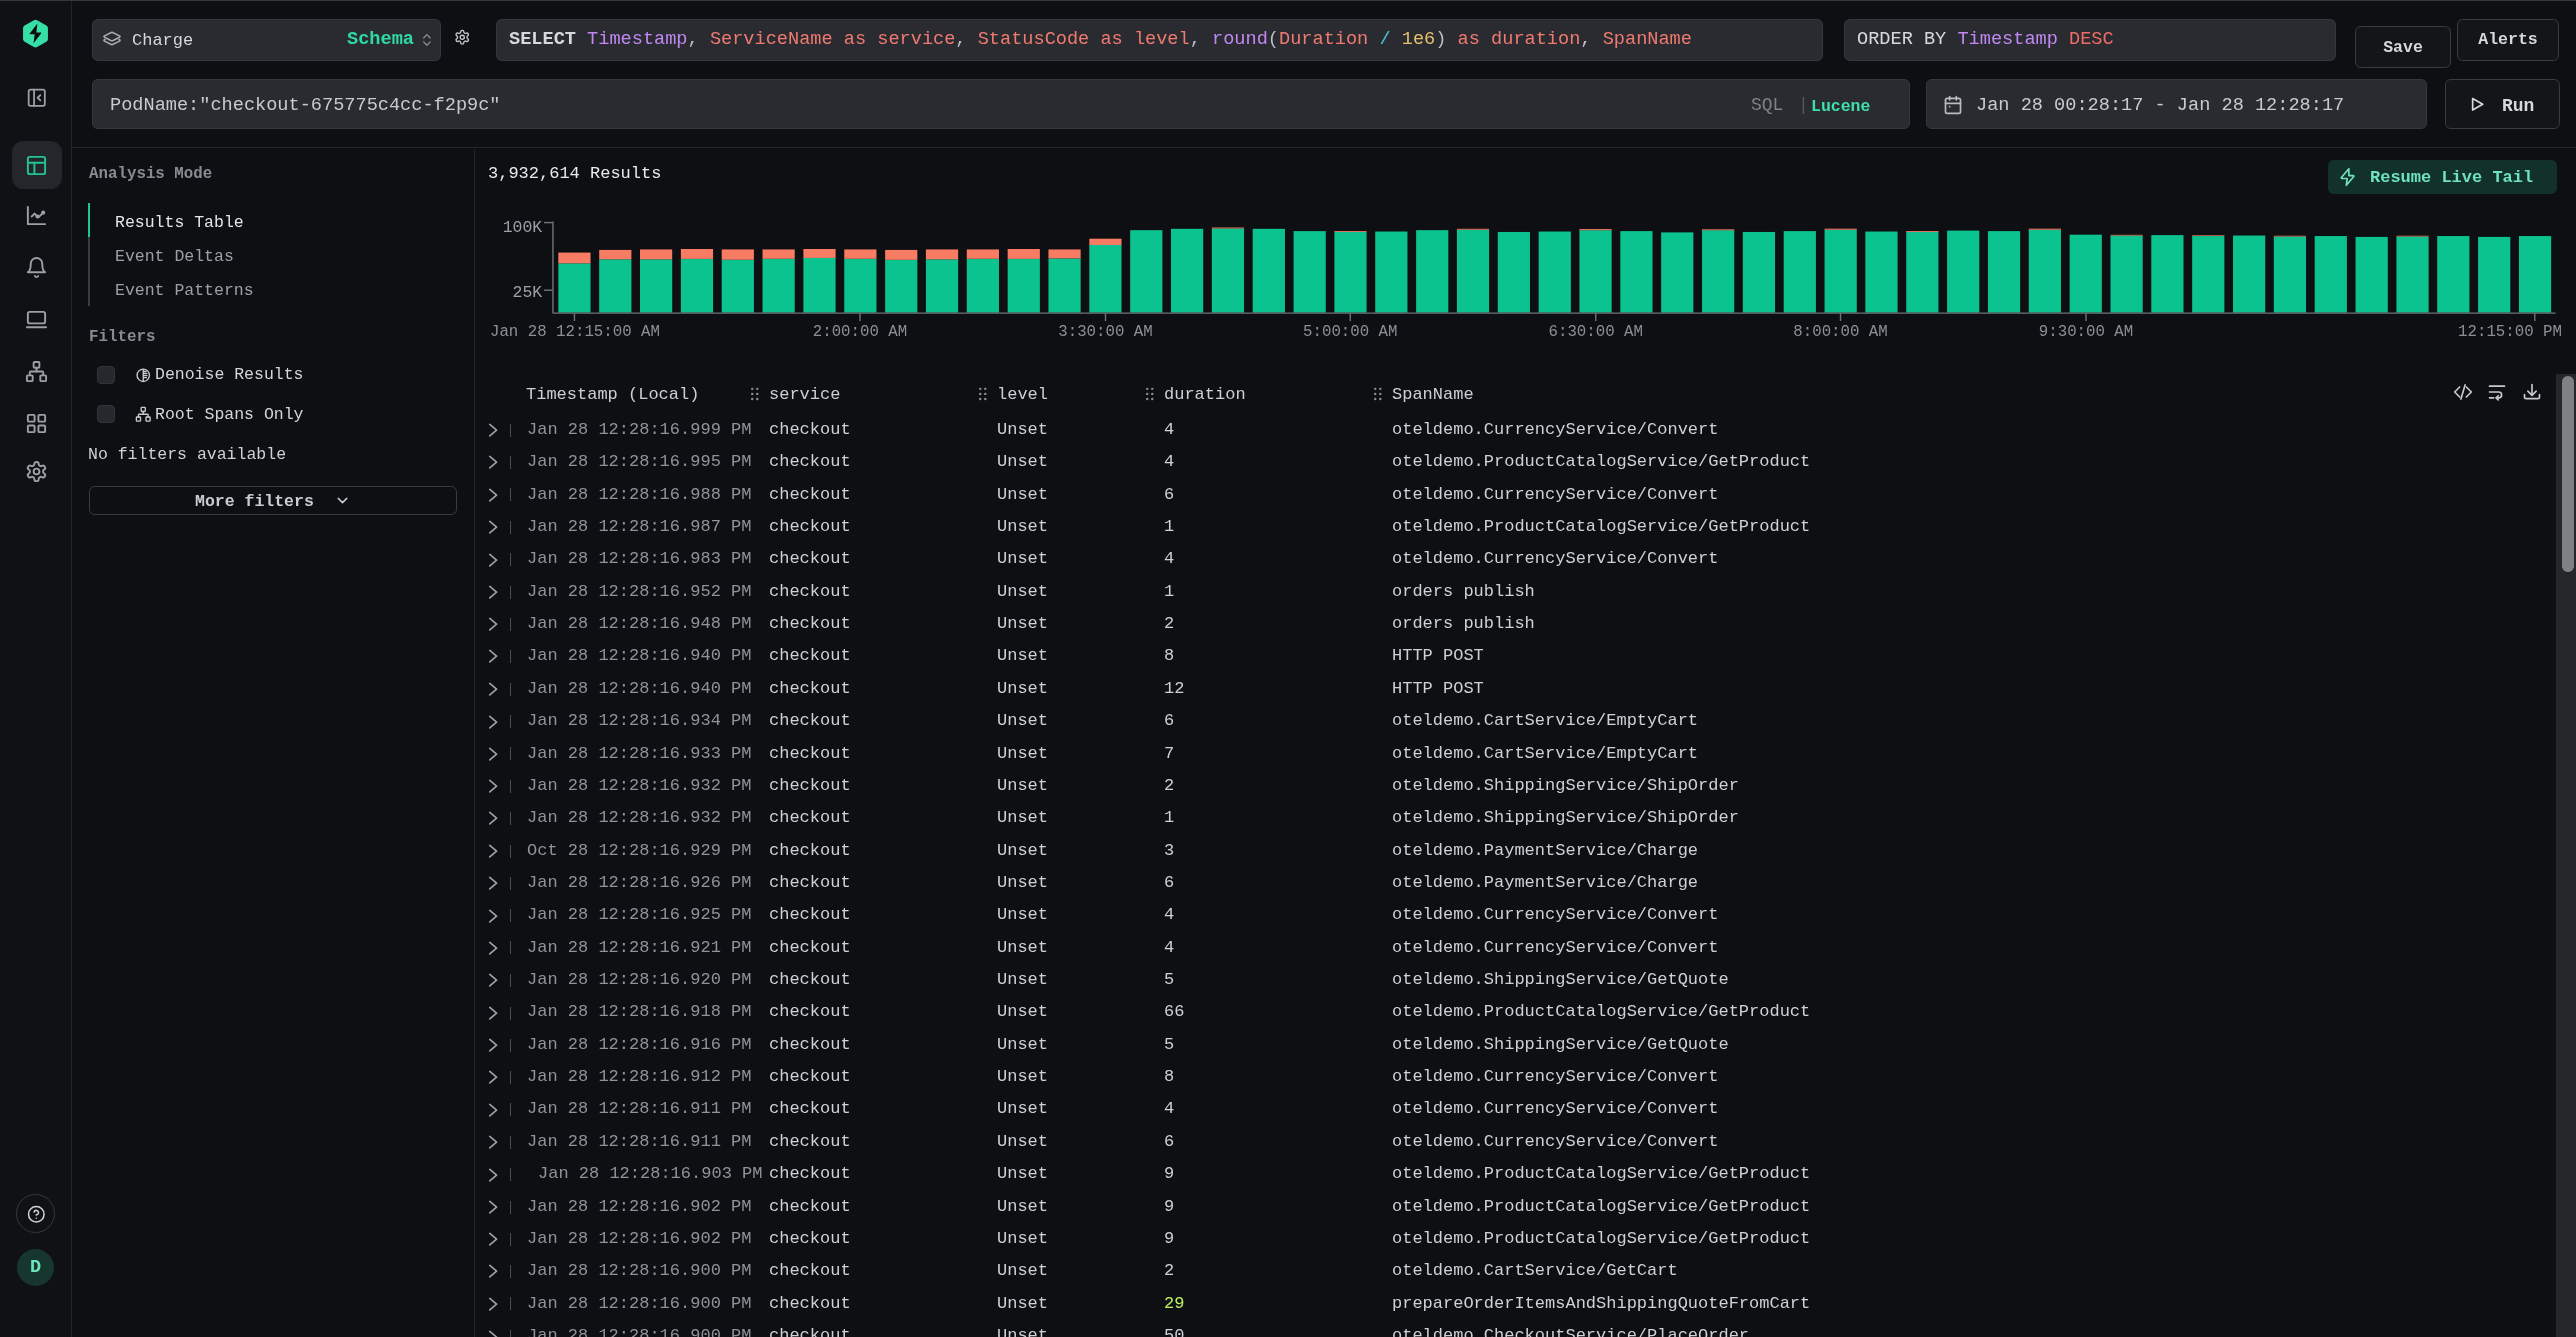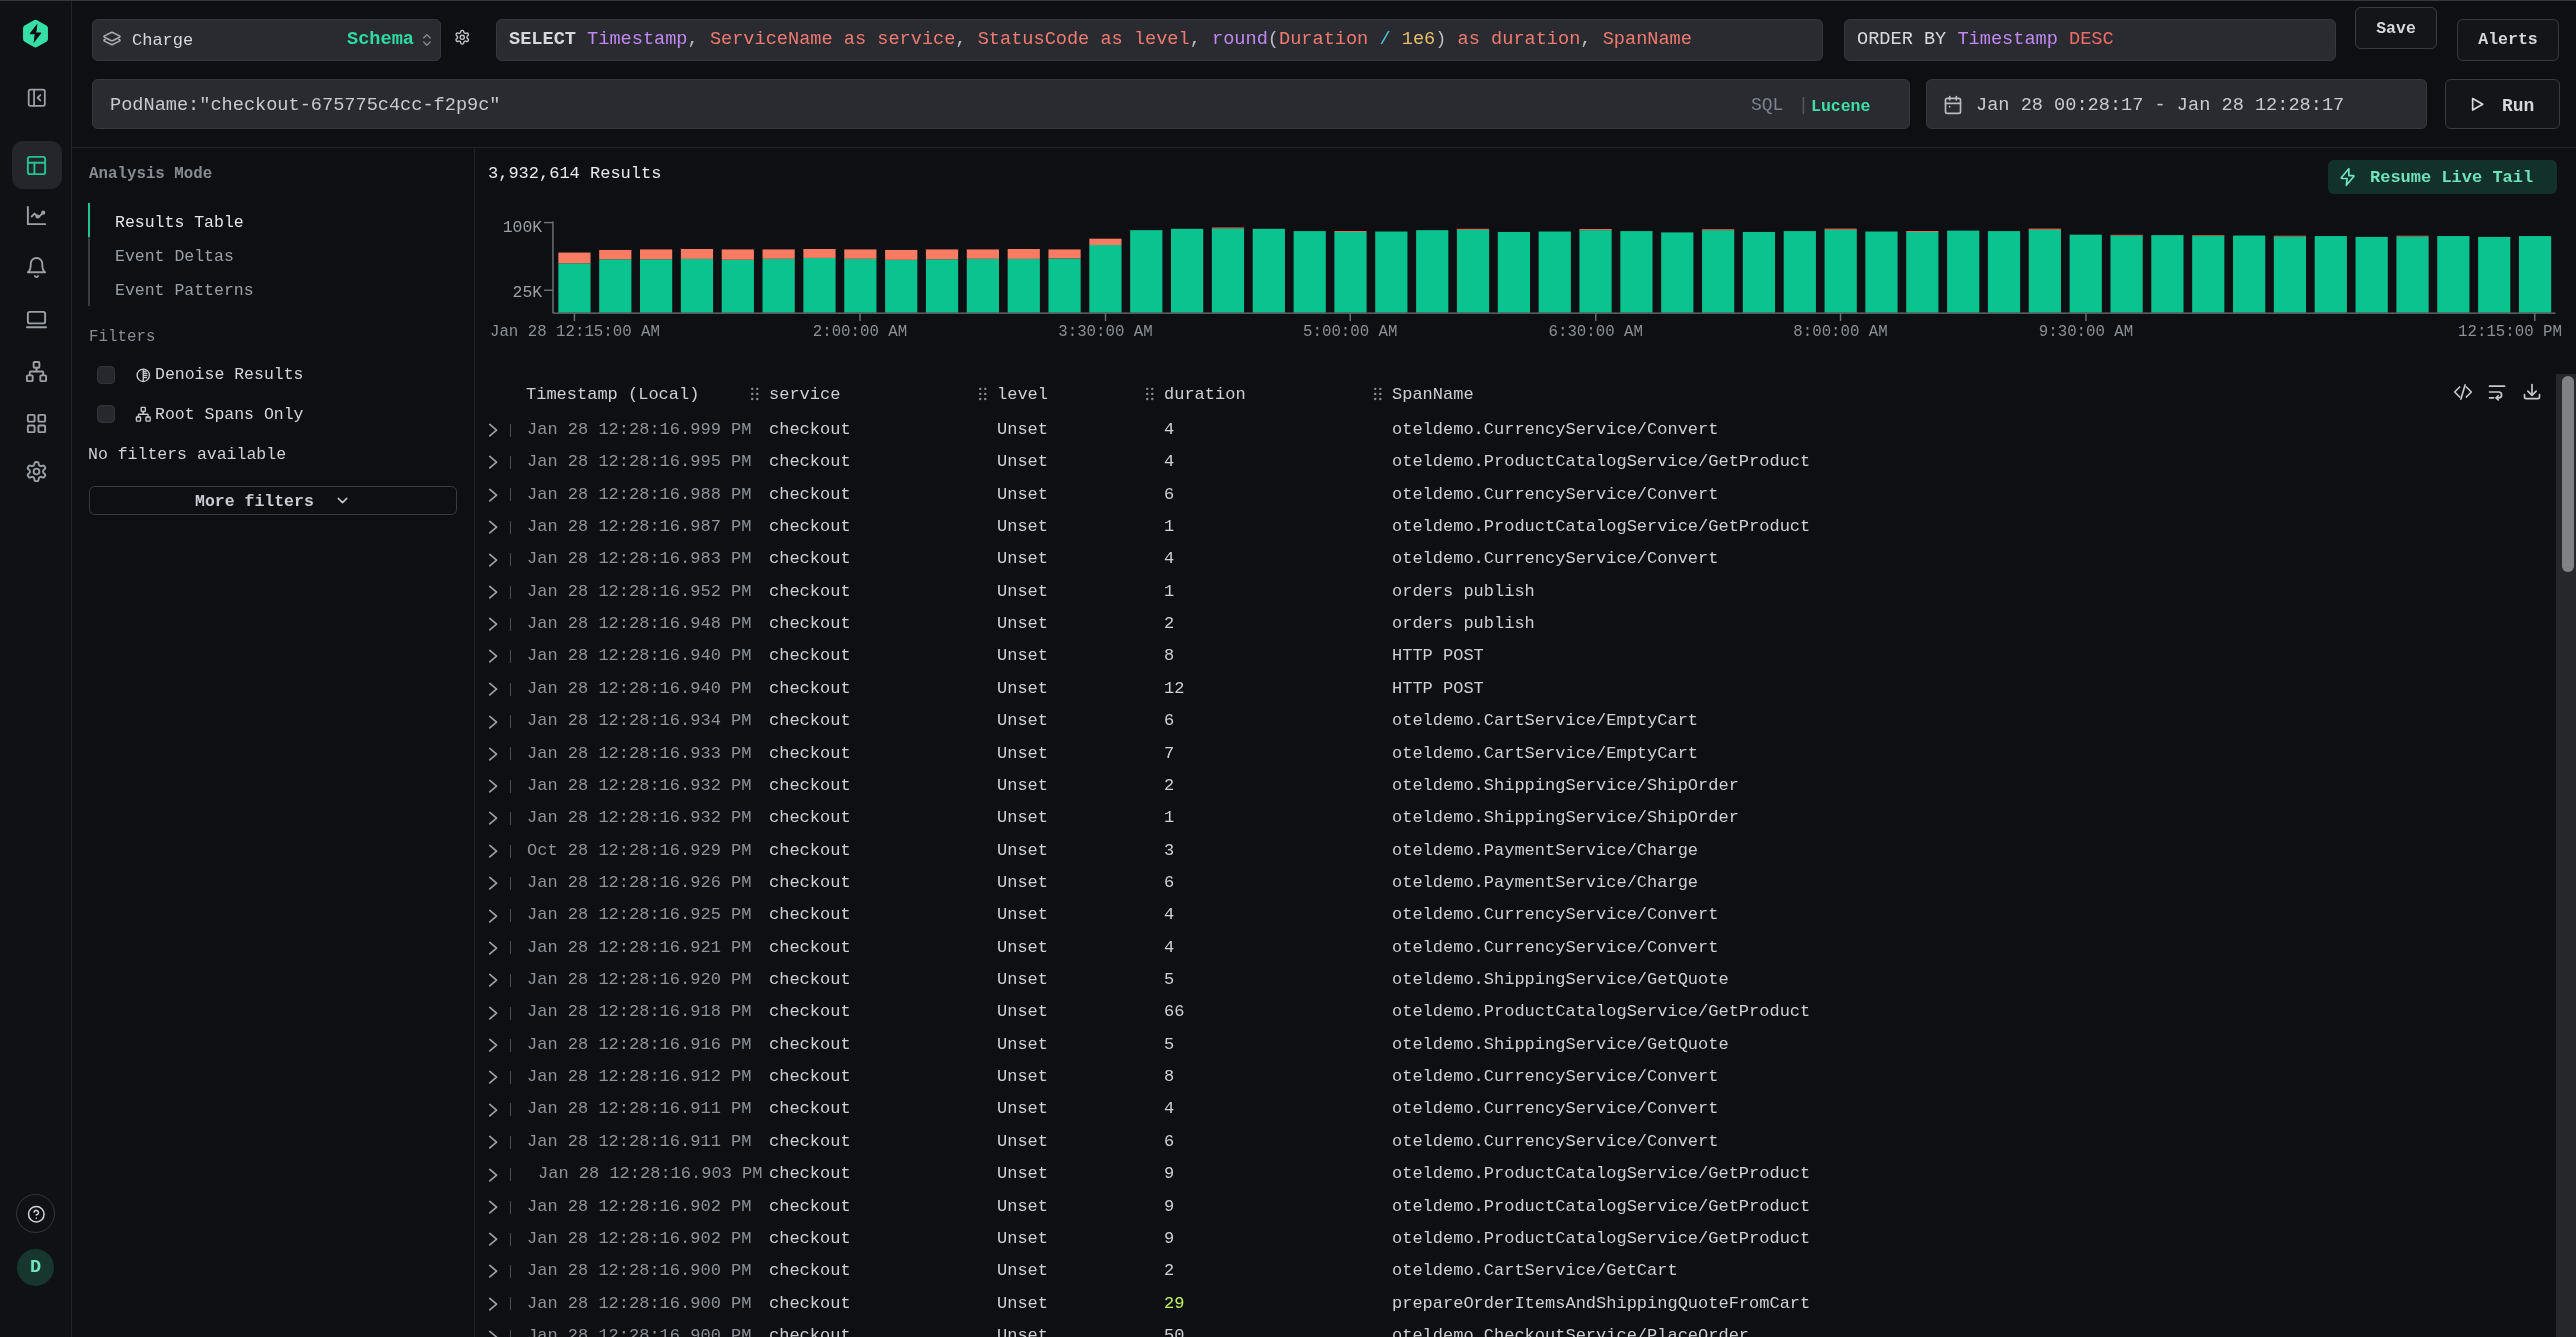--- a/index.html
+++ b/index.html
@@ -77,21 +77,21 @@
     <path d="m7 15 5 5 5-5"></path>
   </svg>
 <svg style="position:absolute;left:454px;top:29px" width="16.5" height="16.5" viewBox="0 0 24 24" fill="none" stroke="#c2c5ca" stroke-width="2.0" stroke-linecap="round" stroke-linejoin="round">
     <path d="M12.22 2h-.44a2 2 0 0 0-2 2v.18a2 2 0 0 1-1 1.73l-.43.25a2 2 0 0 1-2 0l-.15-.08a2 2 0 0 0-2.73.73l-.22.38a2 2 0 0 0 .73 2.73l.15.1a2 2 0 0 1 1 1.72v.51a2 2 0 0 1-1 1.74l-.15.09a2 2 0 0 0-.73 2.73l.22.38a2 2 0 0 0 2.73.73l.15-.08a2 2 0 0 1 2 0l.43.25a2 2 0 0 1 1 1.73V20a2 2 0 0 0 2 2h.44a2 2 0 0 0 2-2v-.18a2 2 0 0 1 1-1.73l.43-.25a2 2 0 0 1 2 0l.15.08a2 2 0 0 0 2.73-.73l.22-.39a2 2 0 0 0-.73-2.73l-.15-.08a2 2 0 0 1-1-1.74v-.5a2 2 0 0 1 1-1.74l.15-.09a2 2 0 0 0 .73-2.73l-.22-.38a2 2 0 0 0-2.73-.73l-.15.08a2 2 0 0 1-2 0l-.43-.25a2 2 0 0 1-1-1.73V4a2 2 0 0 0-2-2z"></path>
     <circle cx="12" cy="12" r="3"></circle>
   </svg>
 <div class="box" style="left:496px;top:18.6px;width:1327px;height:42px"></div>
 <div class="abs" style="left:509px;top:29px;font-size:18.6px;line-height:1.2;white-space:pre"><span style="color:#d6d8dc;font-weight:bold">SELECT </span><span style="color:#c088f2">Timestamp</span><span style="color:#b9bec4">, </span><span style="color:#ef7a70">ServiceName as service</span><span style="color:#b9bec4">, </span><span style="color:#ef7a70">StatusCode as level</span><span style="color:#b9bec4">, </span><span style="color:#c088f2">round</span><span style="color:#b9bec4">(</span><span style="color:#ef7a70">Duration</span> <span style="color:#4fc6d6">/</span> <span style="color:#e5c06a">1e6</span><span style="color:#b9bec4">)</span><span style="color:#ef7a70"> as duration</span><span style="color:#b9bec4">,</span><span style="color:#ef7a70"> SpanName</span></div>
 <div class="box" style="left:1844px;top:18.6px;width:492px;height:42px"></div>
 <div class="abs" style="left:1857px;top:29px;font-size:18.6px;line-height:1.2;white-space:pre"><span style="color:#d6d8dc;font-weight:normal">ORDER BY </span><span style="color:#c088f2">Timestamp</span> <span style="color:#ee6b66">DESC</span></div>
-<div class="btn" style="left:2355px;top:7px;width:82px;height:42px;font-size:16.5px">Save</div>
+<div class="btn" style="left:2355px;top:26px;width:96px;height:42px;font-size:16.5px">Save</div>
 <div class="btn" style="left:2457px;top:18.6px;width:102px;height:42px;font-size:16.5px">Alerts</div>
 <div class="box" style="left:92px;top:79px;width:1818px;height:50px"></div>
 <div class="abs" style="left:110px;top:95px;font-size:18.6px;line-height:1.2;color:#c7cacf">PodName:"checkout-675775c4cc-f2p9c"</div>
 <div class="abs" style="left:1751px;top:95px;font-size:18px;line-height:1.2;color:#7d838b">SQL</div>
 <div class="abs" style="left:1798px;top:95px;font-size:18px;line-height:1.2;color:#55585e">|</div>
 <div class="abs" style="left:1811px;top:97px;font-size:16.5px;line-height:1.2;font-weight:bold;color:#3fe0a8">Lucene</div>
 <div class="box" style="left:1926px;top:79px;width:501px;height:50px"></div>
 <svg style="position:absolute;left:1943px;top:95px" width="20" height="20" viewBox="0 0 24 24" fill="none" stroke="#b9bcc1" stroke-width="2.0" stroke-linecap="round" stroke-linejoin="round">
     <path d="M8 2v4"></path>
     <path d="M16 2v4"></path>
@@ -105,21 +105,21 @@
     <path d="M6 4.5 19 12 6 19.5z"></path>
   </svg>
 <div class="abs" style="left:2502px;top:96px;font-size:18px;line-height:1.2;font-weight:bold;color:#d6d8dc">Run</div>
 <div class="abs" style="left:474px;top:149px;width:1.4px;height:1188px;background:#232428"></div>
 <div class="abs" style="left:89px;top:165px;font-size:15.8px;font-weight:bold;color:#878c93">Analysis Mode</div>
 <div class="abs" style="left:88px;top:203px;width:2.1px;height:103px;background:#3a3c40"></div>
 <div class="abs" style="left:88px;top:203px;width:2.1px;height:34px;background:#22c493"></div>
 <div class="abs" style="left:115px;top:213px;font-size:16.5px;color:#e3e5e8">Results Table</div>
 <div class="abs" style="left:115px;top:247px;font-size:16.5px;color:#9aa0a7">Event Deltas</div>
 <div class="abs" style="left:115px;top:281px;font-size:16.5px;color:#9aa0a7">Event Patterns</div>
-<div class="abs" style="left:89px;top:328px;font-size:15.8px;font-weight:normal;color:#878c93">Filters</div>
+<div class="abs" style="left:89px;top:328px;font-size:15.8px;font-weight:bold;color:#878c93">Filters</div>
 <div class="abs" style="left:97px;top:366px;width:18px;height:18px;background:#26282d;border:0.7px solid #33353a;border-radius:4.3px"></div>
 <svg style="position:absolute;left:135px;top:367px" width="16.5" height="16.5" viewBox="0 0 24 24" fill="none" stroke="#c7cacd" stroke-width="2.0" stroke-linecap="round" stroke-linejoin="round">
     <circle cx="12" cy="12" r="9"></circle>
     <path d="M12 4v16" stroke-width="0"></path>
     <path d="M12.5 6.5H16"></path>
     <path d="M12.5 9.5h4.8"></path>
     <path d="M12.5 12.5h4.8"></path>
     <path d="M12.5 15.5h4"></path>
     <path d="M12 3.6v16.8"></path>
   </svg>

